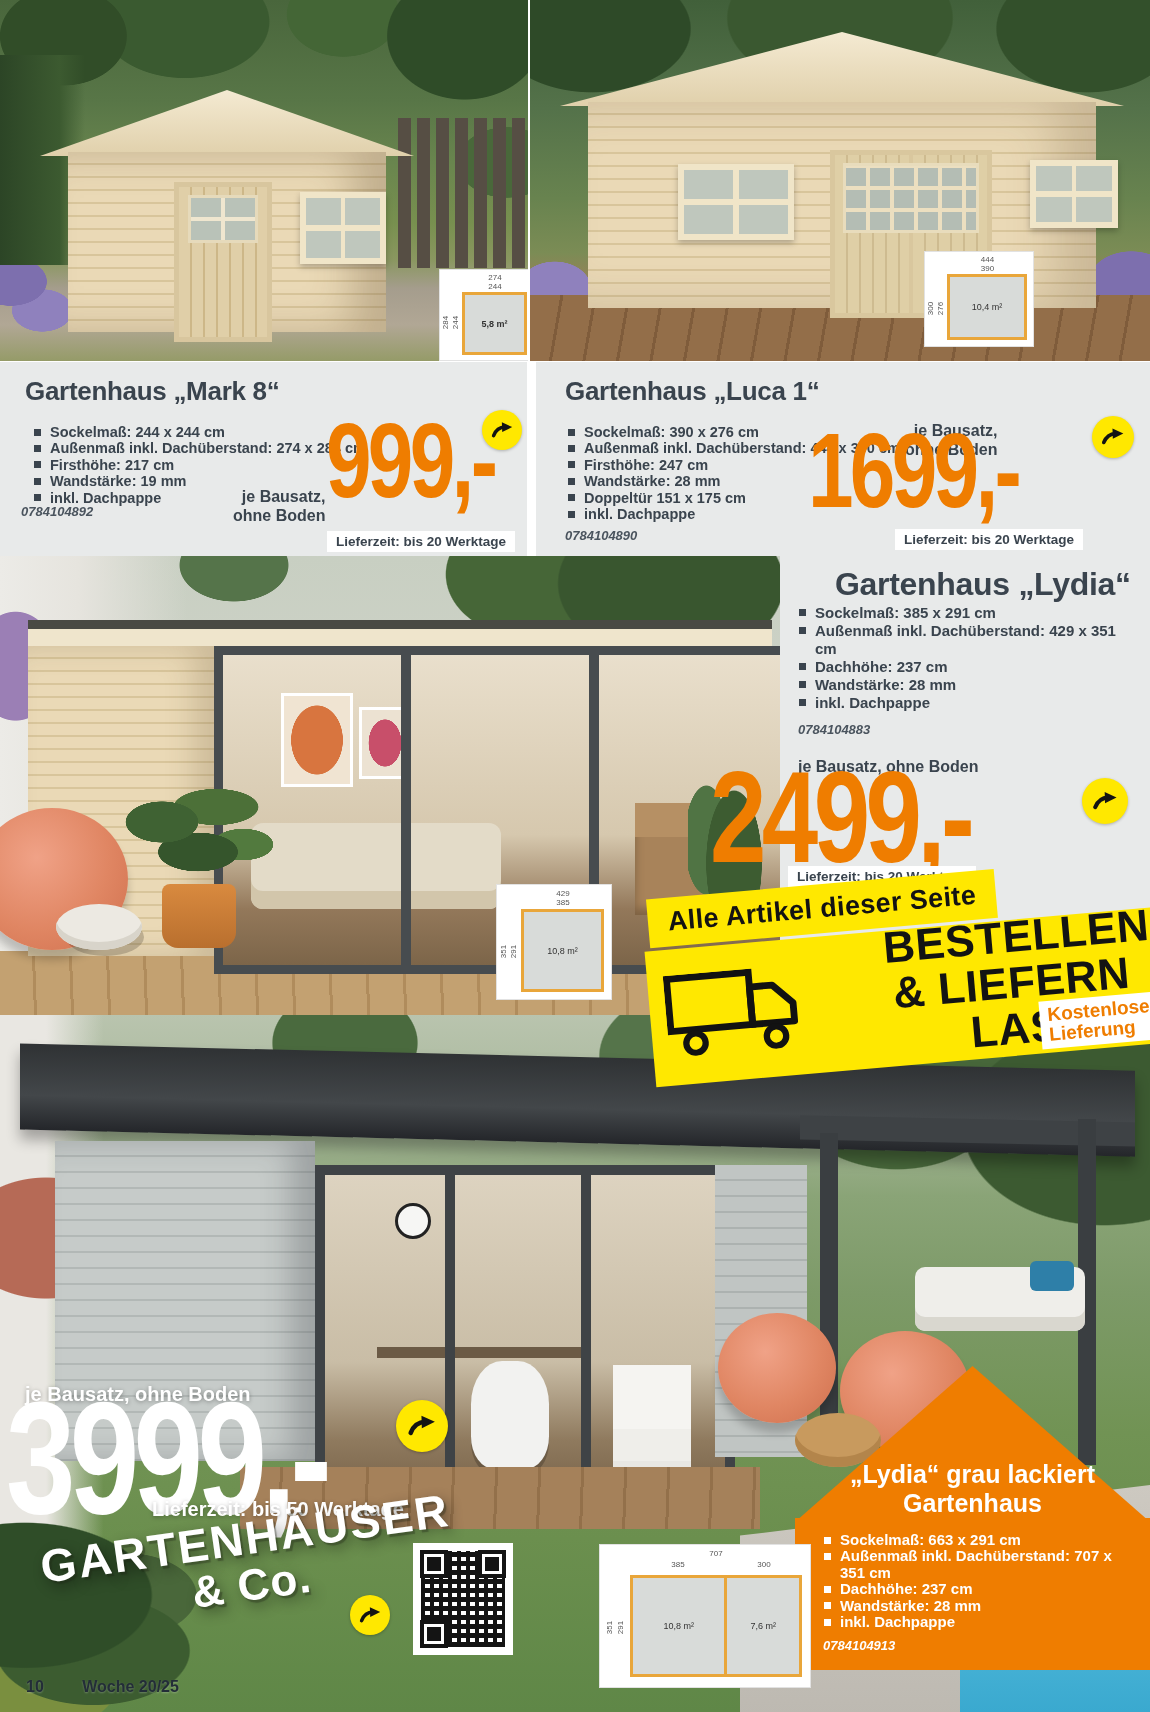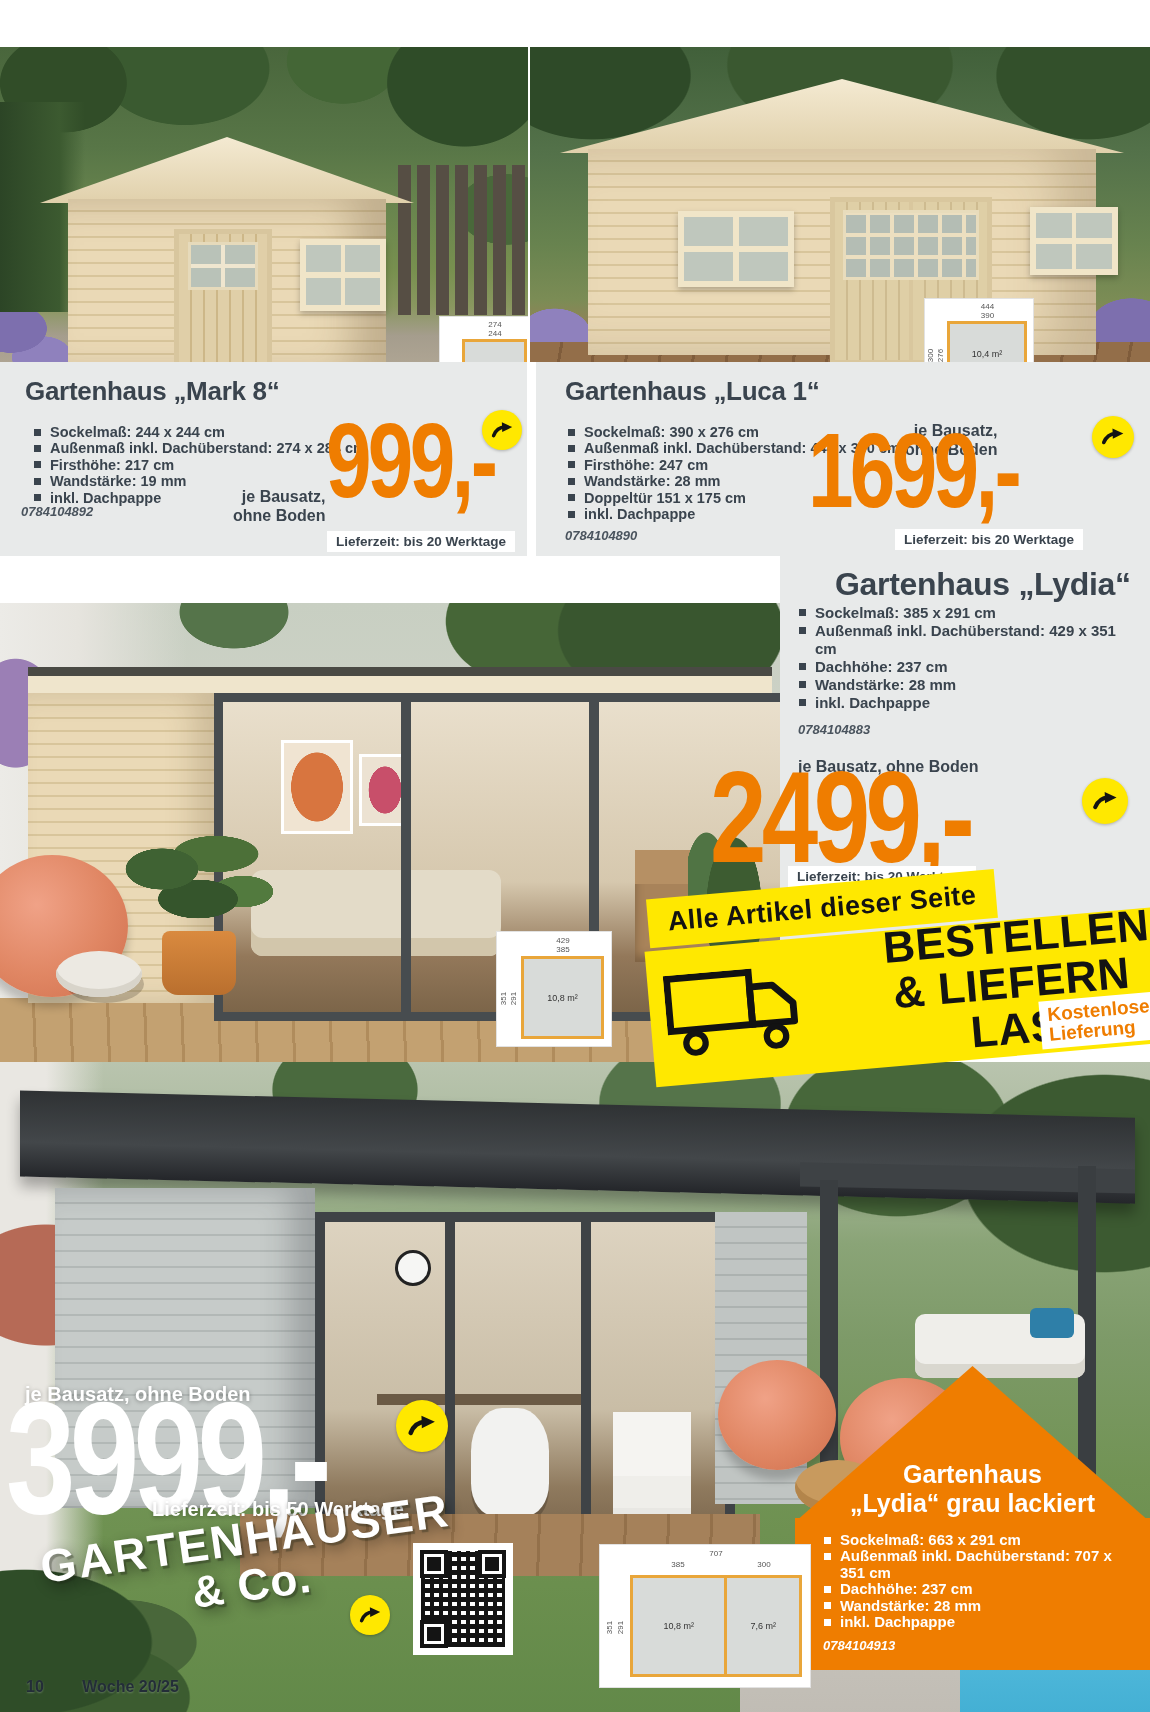--- a/index.html
+++ b/index.html
@@ -21,21 +21,21 @@
   .price{font-weight:bold;color:#ef7d00;line-height:1;letter-spacing:-0.045em;transform:scaleX(.78);transform-origin:left top;white-space:nowrap;}
   .price.white{color:#fff;}
   .chip-del{background:#fff;color:#3a444e;font-size:13.5px;font-weight:bold;padding:3px 9px;white-space:nowrap;}
   .del-plain{color:#fff;font-size:20px;font-weight:bold;text-shadow:0 1px 4px rgba(0,0,0,.35);}
 
   
   .click{border-radius:50%;background:#ffe800;display:flex;align-items:center;justify-content:center;box-shadow:0 1px 3px rgba(0,0,0,.25);}
   .click svg{width:62%;height:62%;}
 
   
-  .photo{position:absolute;overflow:hidden;margin-top:47px;}
+  .photo{position:absolute;overflow:hidden;}
   .p1{left:0;top:0;width:528px;height:361px;background:
       radial-gradient(90px 70px at 12% 10%,#314d28 0 70%,transparent 71%),
       radial-gradient(120px 80px at 35% 6%,#3a5a30 0 70%,transparent 71%),
       radial-gradient(110px 90px at 88% 10%,#2f4c28 0 70%,transparent 71%),
       radial-gradient(80px 60px at 65% 4%,#446636 0 70%,transparent 71%),
       radial-gradient(70px 50px at 96% 45%,#49683a 0 70%,transparent 71%),
       radial-gradient(60px 40px at 2% 78%,#7d6fae 0 60%,transparent 61%),
       radial-gradient(50px 35px at 8% 86%,#8f81bd 0 60%,transparent 61%),
       linear-gradient(180deg,#49663c 0%,#587647 28%,#69854e 45%,#78904f 62%,#8a9760 72%,#a59d8d 80%,#b1a795 90%,#959b68 100%);}
   .hedge{left:0;top:55px;width:85px;height:210px;background:linear-gradient(90deg,#2c4526,#3c5a30 70%,rgba(60,90,48,0));}
@@ -374,22 +374,22 @@
   <div class="abs qr">
     <div class="qr-pat"></div>
     <div class="finder" style="left:7px;top:7px;"></div>
     <div class="finder" style="right:7px;top:7px;"></div>
     <div class="finder" style="left:7px;bottom:7px;"></div>
   </div>
 
   <div class="abs pent-roof"></div>
   <div class="abs pent-body"></div>
   <div class="abs pent-title">
+    <div>„Lydia“ grau lackiert</div>
     <div>Gartenhaus</div>
-    <div>„Lydia“ grau lackiert</div>
   </div>
   <ul class="specs white abs" style="left:823px;top:1532px;width:300px;font-size:15px;">
       <li>Sockelmaß: 663 x 291 cm</li>
       <li>Außenmaß inkl. Dachüberstand: 707 x 351 cm</li>
       <li>Dachhöhe: 237 cm</li>
       <li>Wandstärke: 28 mm</li>
       <li>inkl. Dachpappe</li>
     </ul>
   <div class="abs sku white" style="left:823px;top:1638px;">0784104913</div>
 

